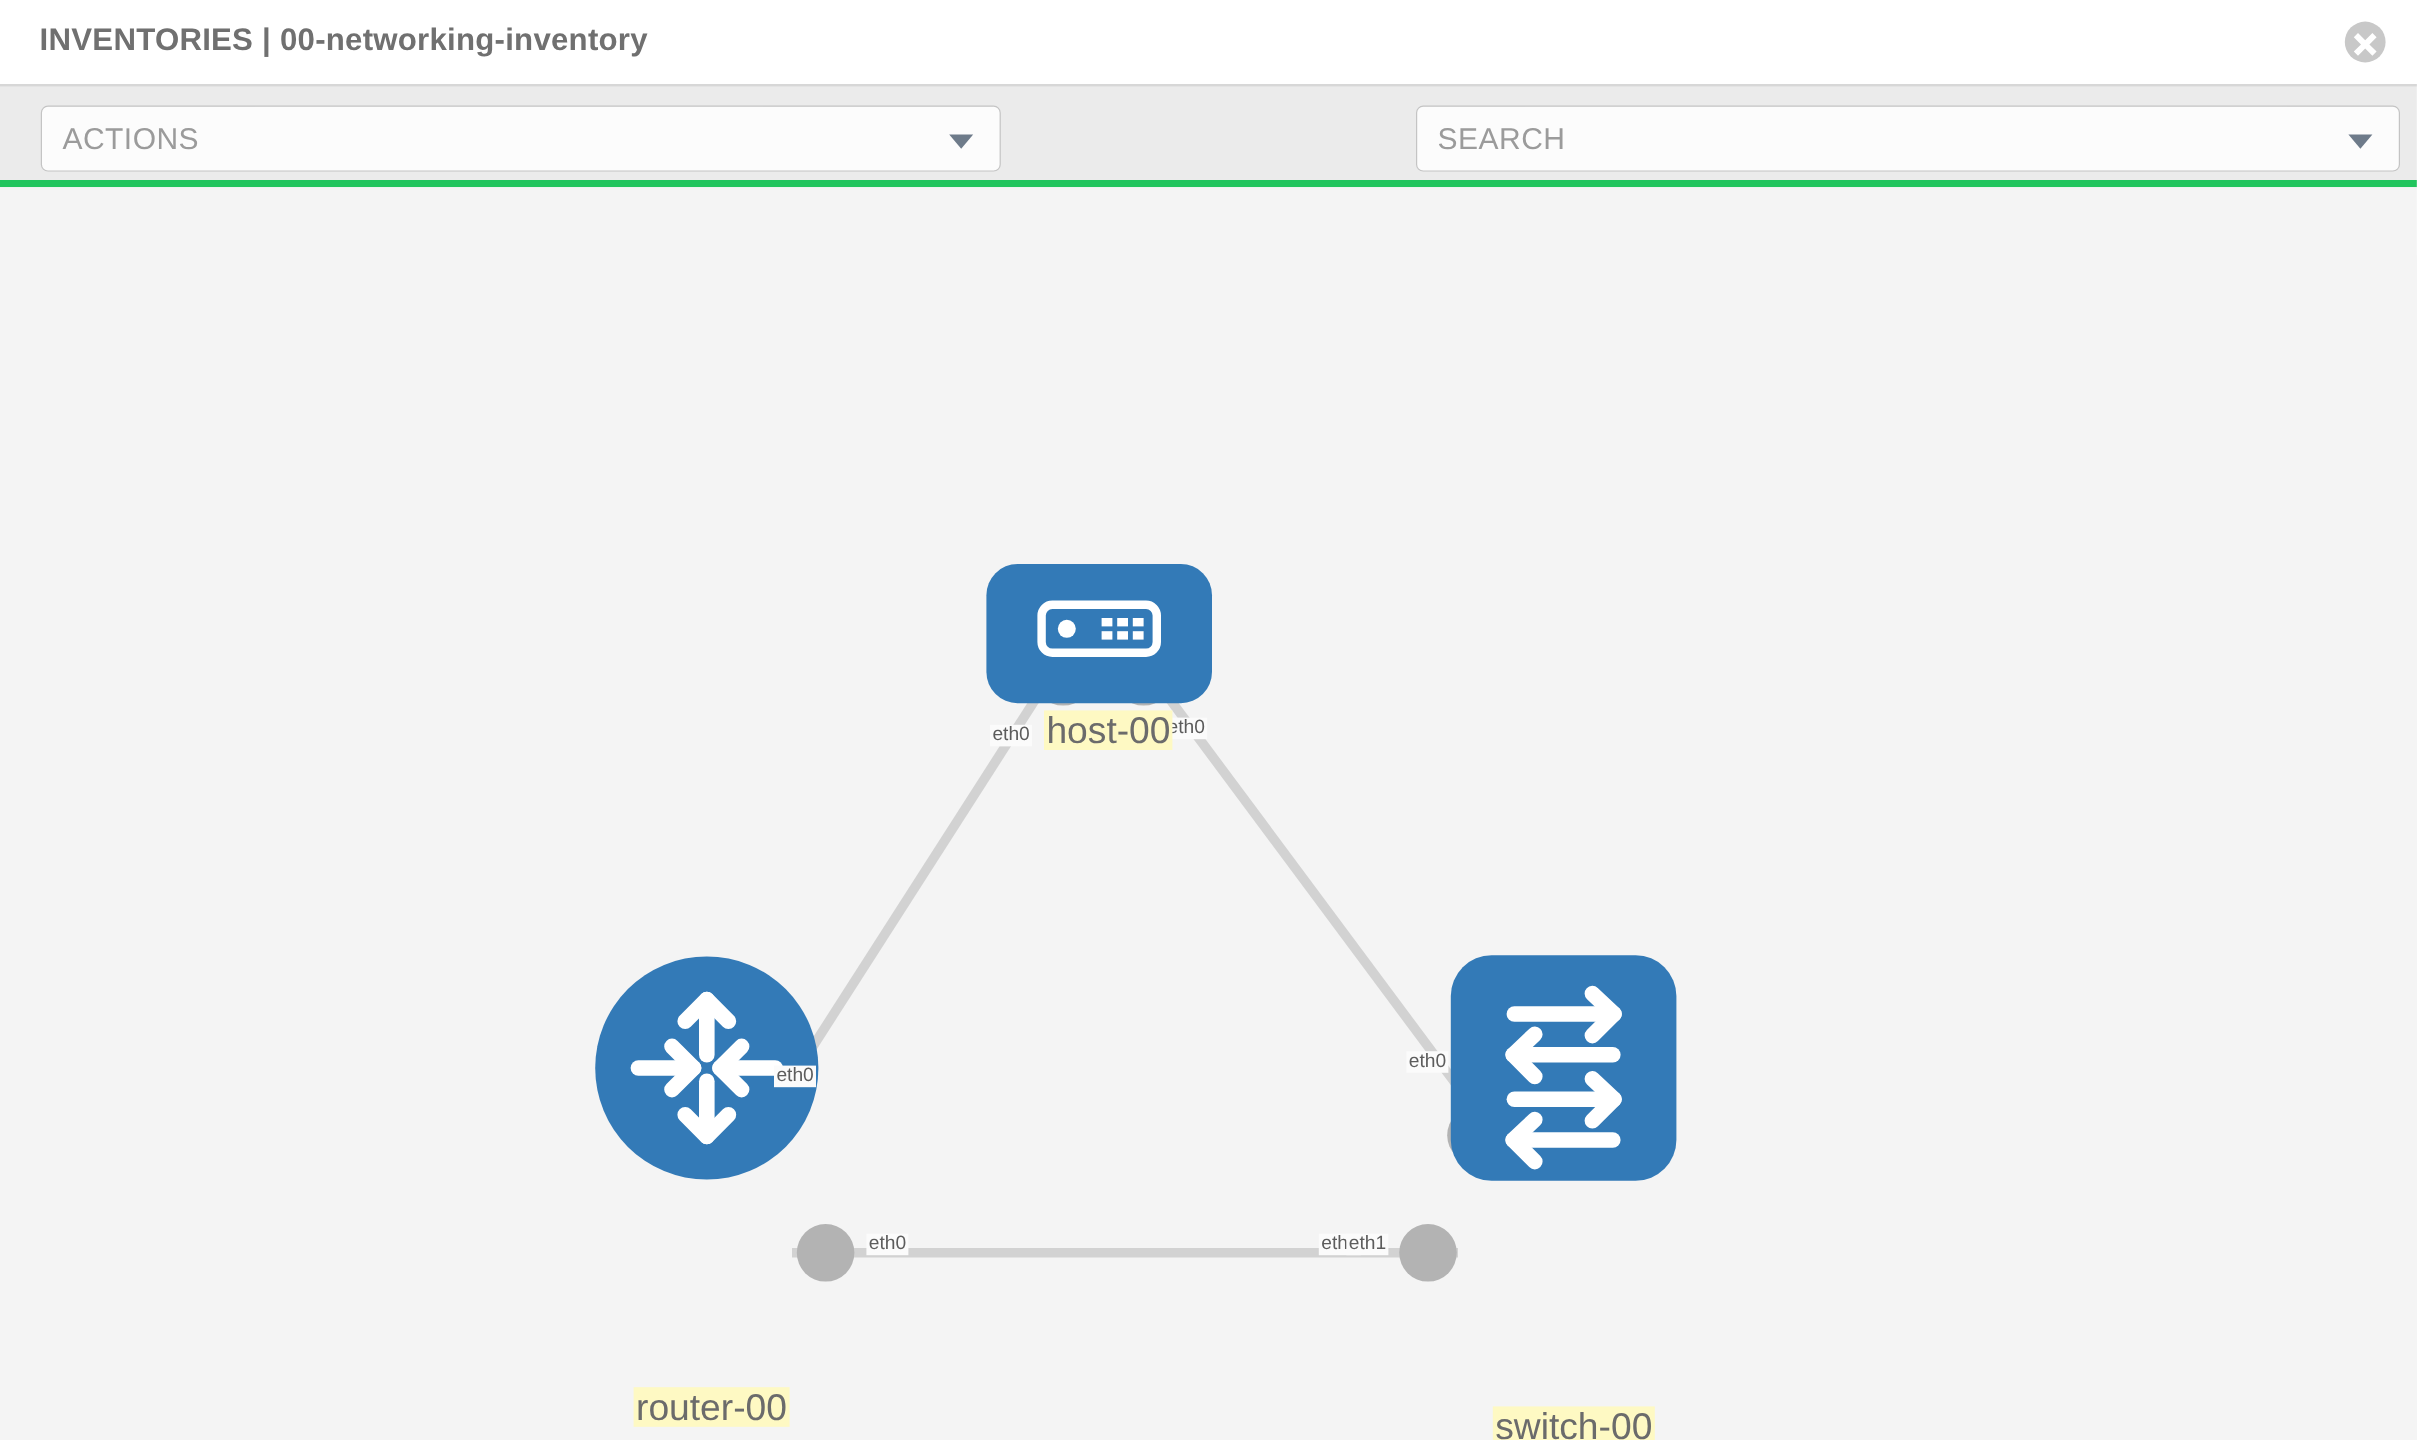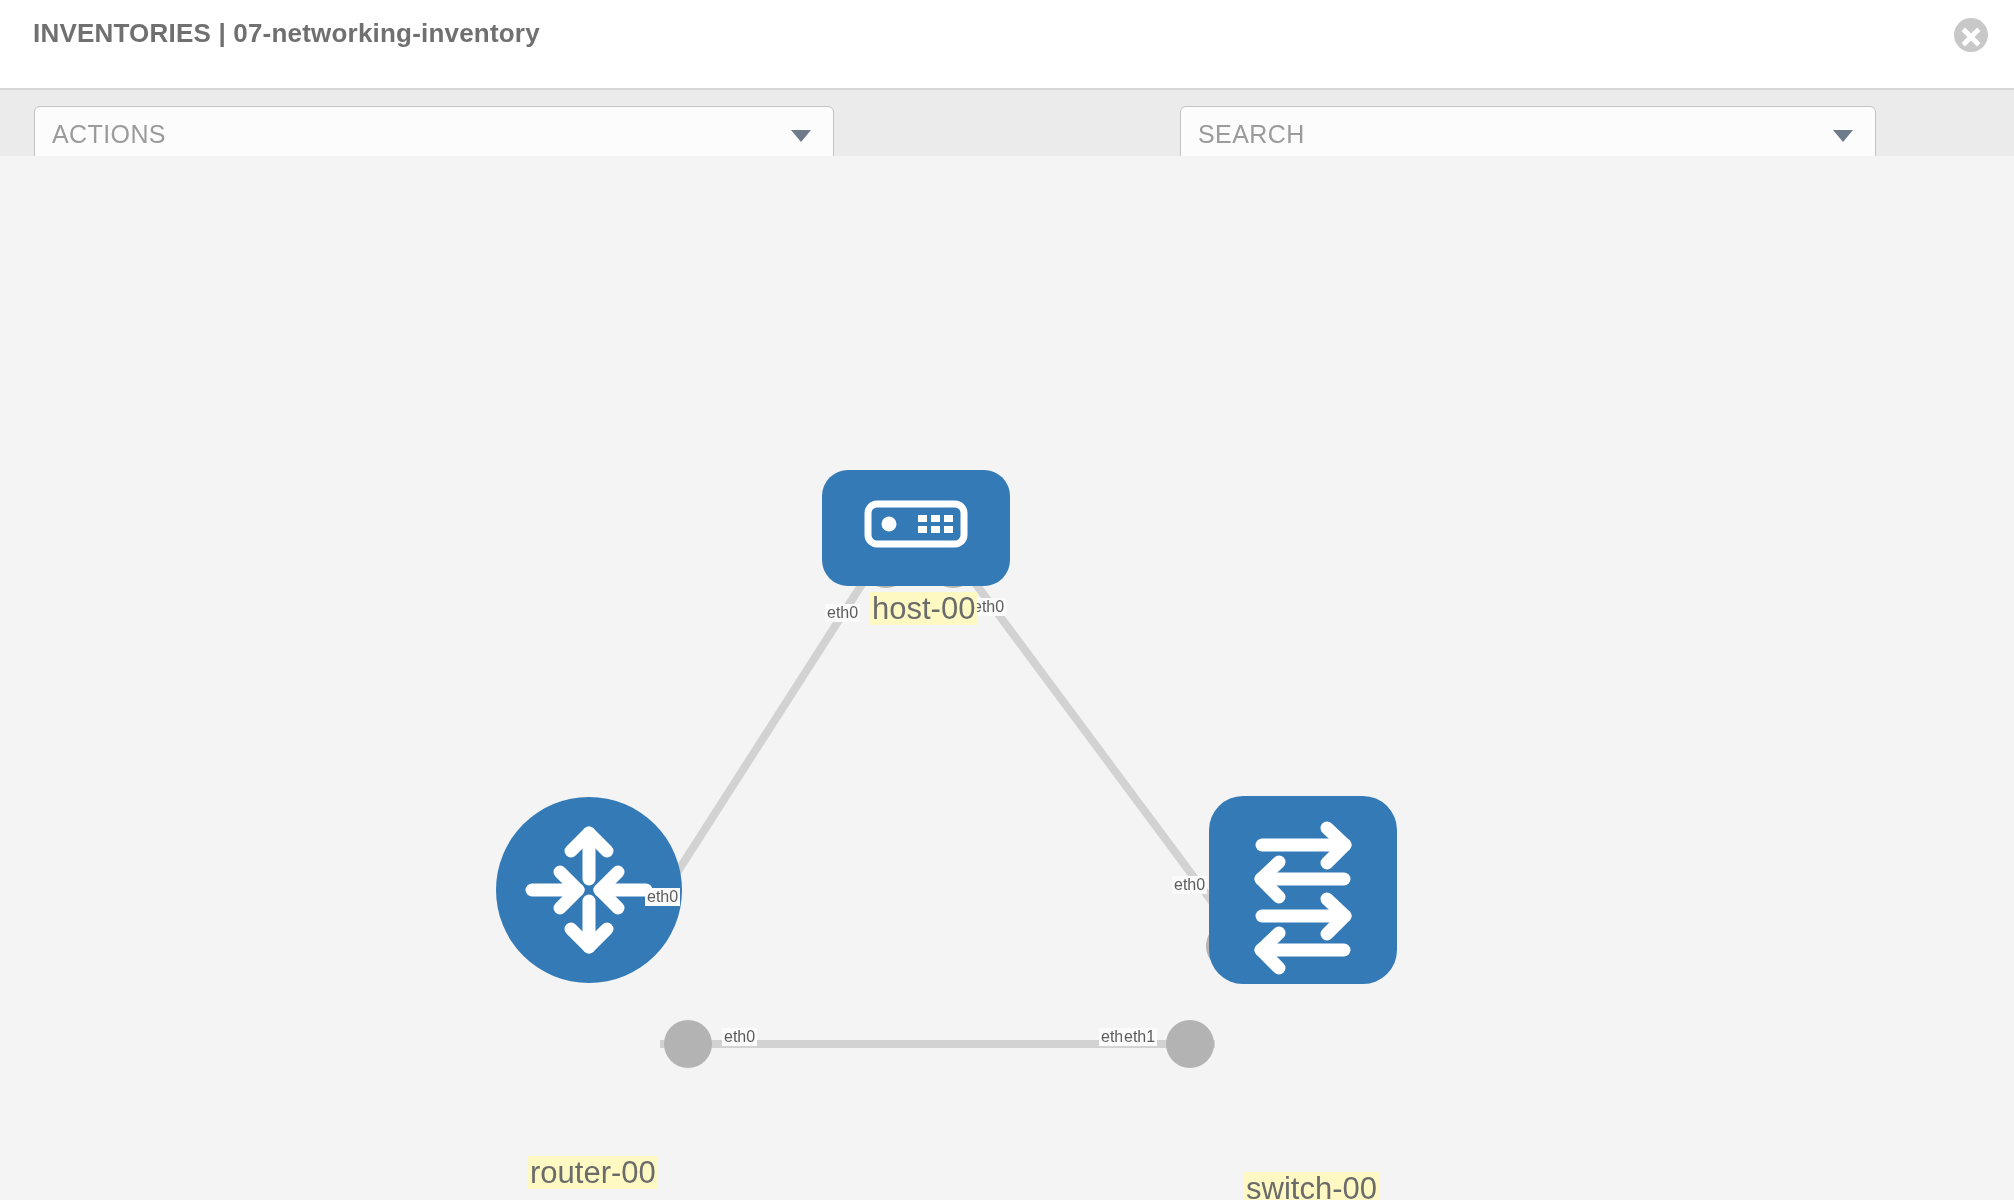--- a/index.html
+++ b/index.html
@@ -42,26 +42,26 @@
     height: 34px;
     border-radius: 50%;
     background: #c8c8c8;
     cursor: pointer;
   }
   .close-btn svg { display: block; }
 
   
   .toolbar {
     position: absolute;
-    left: 0; top: 88px;
+    left: 0; top: 70px;
     width: 2014px;
     height: 86px;
     background: #ebebeb;
     border-top: 2px solid #d7d7d7;
-    border-bottom: 3px solid #22c55e;
+    border-bottom: 6px solid #22c55e;
     box-sizing: border-box;
   }
   .actions-select {
     position: absolute;
     left: 34px;
     top: 16px;
     width: 800px;
     height: 55px;
     background: #fcfcfc;
     border: 1px solid #c4c4c4;
@@ -92,21 +92,21 @@
     height: 40px;
     cursor: pointer;
   }
   .tool-icon.wrench { left: 1045px; }
   .tool-icon.key    { left: 1112px; }
 
   .search-select {
     position: absolute;
     left: 1180px;
     top: 16px;
-    width: 696px;
+    width: 820px;
     height: 55px;
     background: #fcfcfc;
     border: 1px solid #c4c4c4;
     border-radius: 6px;
     box-sizing: border-box;
   }
   .search-select .sel-label {
     position: absolute;
     left: 17px;
     top: 13px;
@@ -145,21 +145,21 @@
     background: #fbfbfb;
     white-space: nowrap;
     line-height: 1;
     padding: 1px 2px;
   }
 </style>
 </head>
 <body>
 
 <div class="header">
-  <div class="page-title">INVENTORIES | 07-networking-inventory</div>
+  <div class="page-title">INVENTORIES | 00-networking-inventory</div>
   <div class="close-btn">
     <svg width="34" height="34" viewBox="0 0 34 34" aria-hidden="true">
       <path d="M11 9.5 L17 15.5 L23 9.5 L26.5 13 L20.5 19 L26.5 25 L23 28.5 L17 22.5 L11 28.5 L7.5 25 L13.5 19 L7.5 13 Z" fill="#ffffff"></path>
     </svg>
   </div>
 </div>
 
 <div class="toolbar">
 
   <div class="actions-select">

